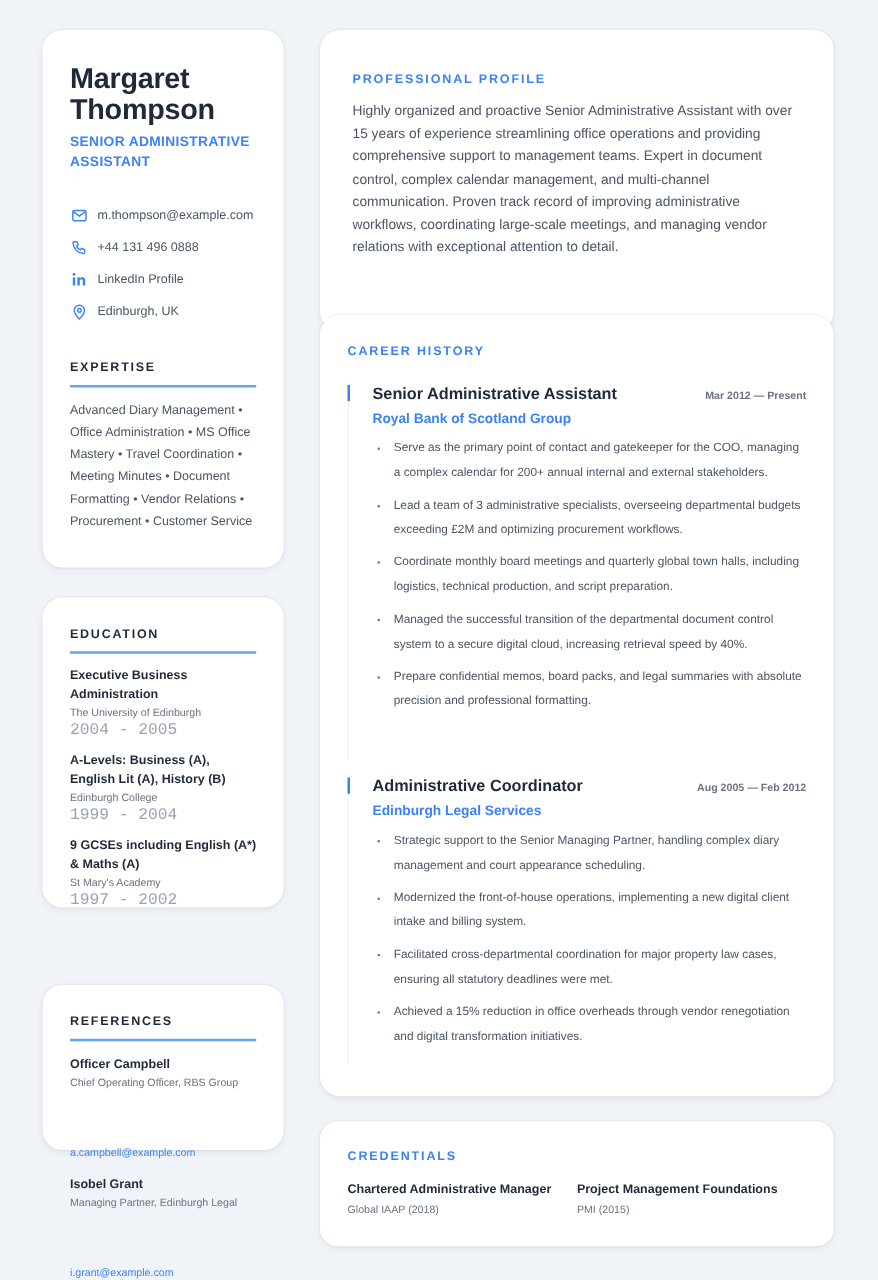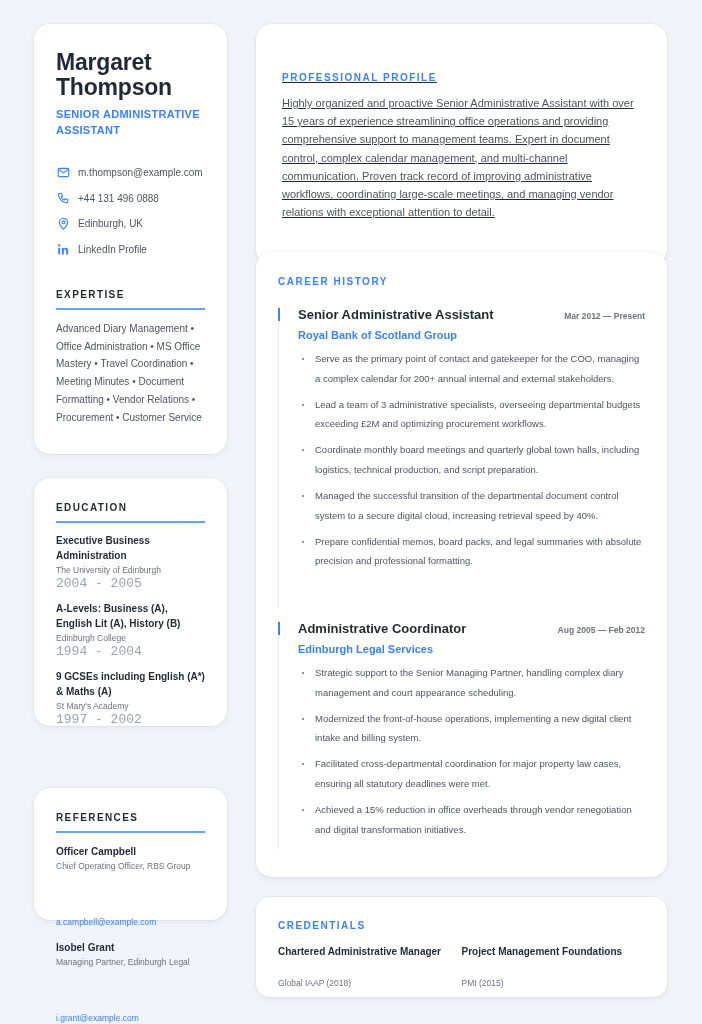--- a/index.html
+++ b/index.html
@@ -131,21 +131,21 @@
       content: "";
       position: absolute;
       left: 4px; top: 9px;
       width: 2px; height: 2px;
       background: #6b7280;
       border-radius: 1px;
     }
     .cred-grid { display: flex; margin-top: 14px; }
     .cred-item { width: 193px; }
     .cred-title { font-size: 10px; font-weight: 700; color: #1f2937; line-height: 14px; }
-    .cred-sub { font-size: 8.5px; color: #6b7280; line-height: 14px; margin-top: 17px; }
+    .cred-sub { font-size: 8.5px; color: #6b7280; line-height: 14px; margin-top: 1px; }
   </style>
 </head>
 <body>
 
 <div class="card" style="left:34px; top:24px; width:193px; height:430px; padding:26px 22px 0 22px;">
   <div class="name">
     <div>Margaret</div>
     <div>Thompson</div>
   </div>
   <div class="role">SENIOR ADMINISTRATIVE ASSISTANT</div>
@@ -163,56 +163,56 @@
     <div class="contact-item">
       <span class="icon">
         <svg viewBox="0 0 16 16" fill="none" stroke="currentColor" stroke-width="1.4">
             <path d="M3 1.8h2.6l1.2 3.2-1.6 1.1c.8 1.7 2 2.9 3.7 3.7l1.1-1.6 3.2 1.2v2.6c0 .8-.7 1.4-1.5 1.3C6.3 12.9 3.1 9.7 1.7 3.3 1.6 2.5 2.2 1.8 3 1.8z"></path>
           </svg>
       </span>
       <span>+44 131 496 0888</span>
     </div>
     <div class="contact-item">
       <span class="icon">
-        <svg viewBox="0 0 16 16" fill="none" stroke="currentColor" stroke-width="1.4">
-            <path d="M8 15s5-4.6 5-8.5A5 5 0 003 6.5C3 10.4 8 15 8 15z"></path>
-            <circle cx="8" cy="6.5" r="1.8"></circle>
-          </svg>
-      </span>
-      <span>Edinburgh, UK</span>
-    </div>
-    <div class="contact-item">
-      <span class="icon">
         <svg viewBox="0 0 16 16" fill="currentColor">
             <rect x="1.5" y="6" width="2.4" height="8"></rect>
             <circle cx="2.7" cy="3" r="1.4"></circle>
             <path d="M6 6h2.3v1.2c.5-.8 1.4-1.4 2.6-1.4 2 0 2.8 1.3 2.8 3.3V14h-2.4V9.6c0-1-.3-1.7-1.3-1.7-1 0-1.6.7-1.6 1.8V14H6z"></path>
           </svg>
       </span>
       <span>LinkedIn Profile</span>
+    </div>
+    <div class="contact-item">
+      <span class="icon">
+        <svg viewBox="0 0 16 16" fill="none" stroke="currentColor" stroke-width="1.4">
+            <path d="M8 15s5-4.6 5-8.5A5 5 0 003 6.5C3 10.4 8 15 8 15z"></path>
+            <circle cx="8" cy="6.5" r="1.8"></circle>
+          </svg>
+      </span>
+      <span>Edinburgh, UK</span>
     </div>
   </div>
 
   <div style="margin-top:27px;">
     <div class="side-heading">EXPERTISE</div>
     <div class="expertise-text">Advanced Diary Management • Office Administration • MS Office Mastery • Travel Coordination • Meeting Minutes • Document Formatting • Vendor Relations • Procurement • Customer Service</div>
   </div>
 </div>
 
 <div class="card" style="left:34px; top:478px; width:193px; height:248px; padding:24px 22px 0 22px;">
   <div class="side-heading">EDUCATION</div>
   <div class="edu-item">
     <div class="edu-title">Executive Business Administration</div>
     <div class="edu-school">The University of Edinburgh</div>
     <div class="edu-years">2004 - 2005</div>
   </div>
   <div class="edu-item">
     <div class="edu-title">A-Levels: Business (A), English Lit (A), History (B)</div>
     <div class="edu-school">Edinburgh College</div>
-    <div class="edu-years">1994 - 2004</div>
+    <div class="edu-years">1999 - 2004</div>
   </div>
   <div class="edu-item">
     <div class="edu-title">9 GCSEs including English (A*) &amp; Maths (A)</div>
     <div class="edu-school">St Mary's Academy</div>
     <div class="edu-years">1997 - 2002</div>
   </div>
 </div>
 
 <div class="card" style="left:34px; top:788px; width:193px; height:132px; padding:24px 22px 0 22px;">
   <div class="side-heading">REFERENCES</div>
@@ -221,21 +221,21 @@
     <div class="ref-role">Chief Operating Officer, RBS Group</div>
     <div class="ref-email">a.campbell@example.com</div>
   </div>
   <div class="ref-item">
     <div class="ref-name">Isobel Grant</div>
     <div class="ref-role">Managing Partner, Edinburgh Legal</div>
     <div class="ref-email">i.grant@example.com</div>
   </div>
 </div>
 
-<div class="card" style="left:256px; top:24px; width:411px; height:241px; padding:48px 26px 0 26px;text-decoration:underline;">
+<div class="card" style="left:256px; top:24px; width:411px; height:241px; padding:34px 26px 0 26px;">
   <div class="section-heading">PROFESSIONAL PROFILE</div>
   <div class="profile-text">Highly organized and proactive Senior Administrative Assistant with over 15 years of experience streamlining office operations and providing comprehensive support to management teams. Expert in document control, complex calendar management, and multi-channel communication. Proven track record of improving administrative workflows, coordinating large-scale meetings, and managing vendor relations with exceptional attention to detail.</div>
 </div>
 
 <div class="card" style="left:256px; top:252px; width:411px; height:625px; padding:24px 22px 0 22px;">
   <div class="section-heading">CAREER HISTORY</div>
 
   <div class="job" style="margin-top:19px; height:302px;">
     <div class="job-marker"></div>
     <div class="job-head">

